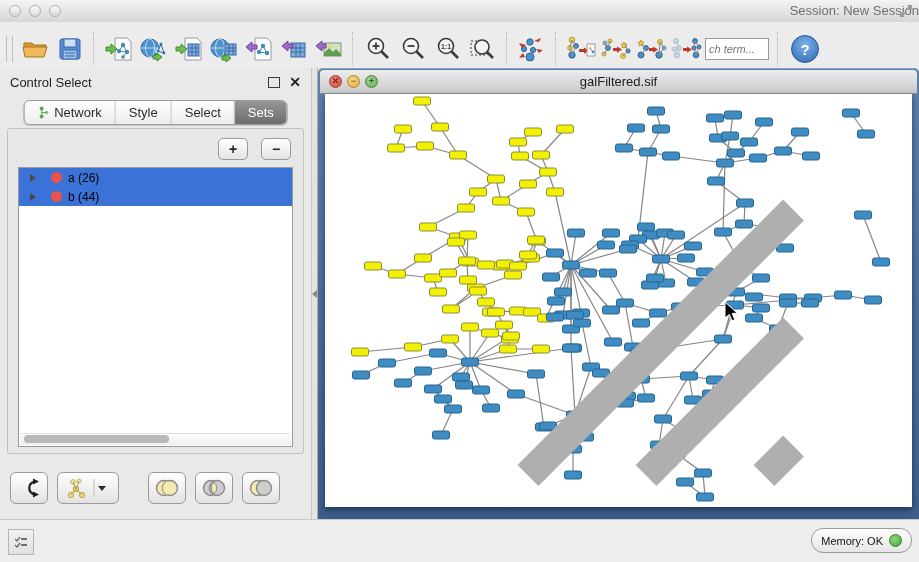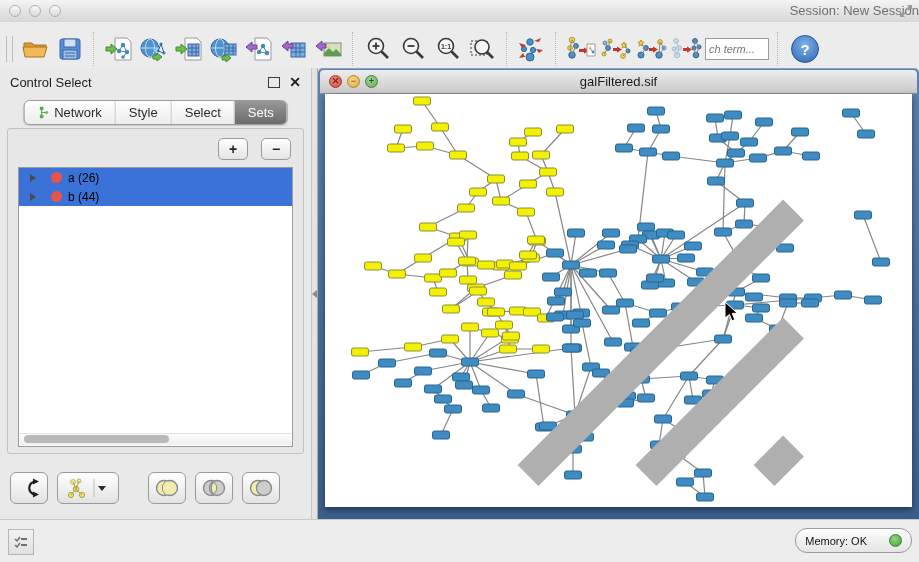--- a/index.html
+++ b/index.html
@@ -93,21 +93,21 @@
 
   
   .cursor{position:absolute;left:724px;top:301px;z-index:50;pointer-events:none;}
 
   
   .statusbar{position:absolute;left:0;right:0;bottom:0;height:42px;background:#EDEDED;
     border-top:1px solid #C9C9C9;}
   .task-btn{position:absolute;left:8px;top:9px;width:24px;height:24px;border:1px solid #B5B5B5;
     background:linear-gradient(#F2F2F2,#E0E0E0);display:flex;align-items:center;justify-content:center;}
   .memory-btn{position:absolute;right:7px;top:8px;height:25px;border:1px solid #9A9A9A;border-radius:12px;
-    background:linear-gradient(#FDFDFD,#E5E5E5);display:flex;align-items:center;gap:22px;
+    background:linear-gradient(#FDFDFD,#E5E5E5);display:flex;align-items:center;gap:6px;
     padding:0 9px;font-size:11px;color:#111;box-sizing:border-box;}
   .mem-dot{width:13px;height:13px;border-radius:50%;background:radial-gradient(circle at 40% 35%,#8CD97E,#46A437);
     border:1px solid #3C7D30;box-sizing:border-box;}
 </style>
 </head>
 <body>
 
 <div class="app">
 
   <div class="titlebar">

